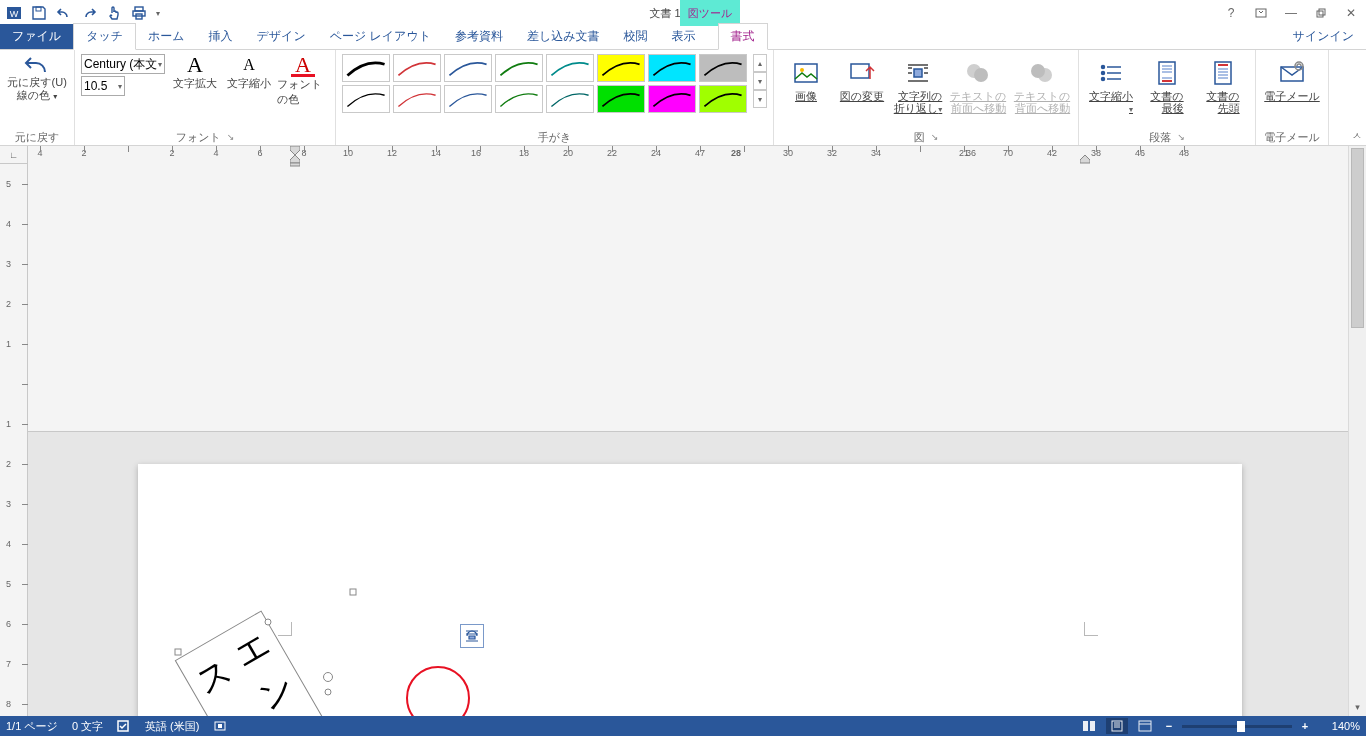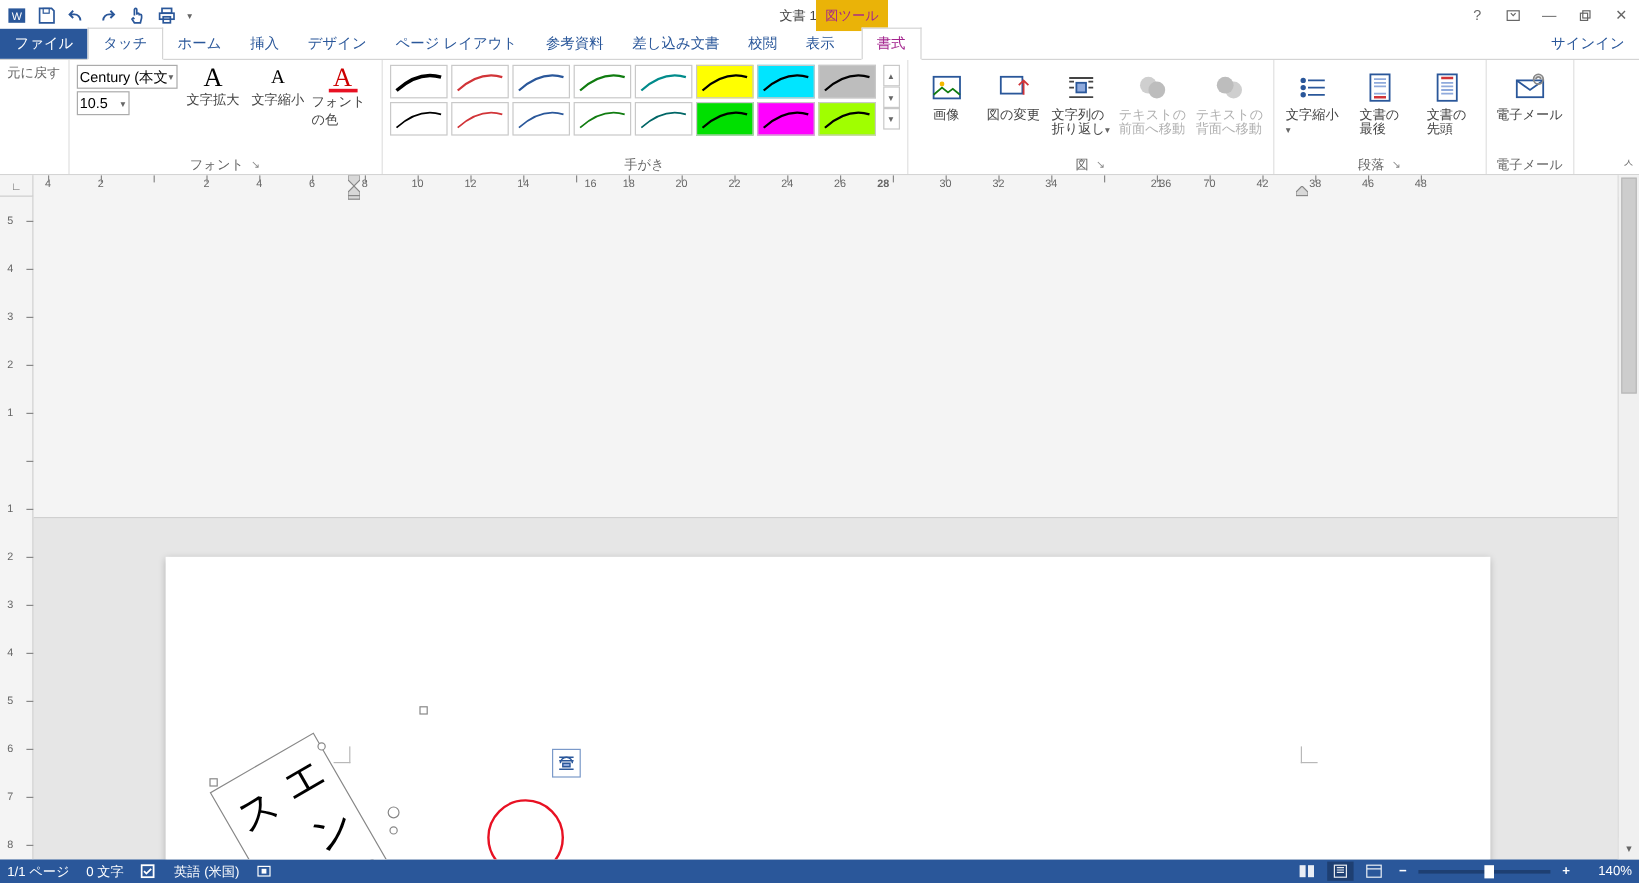--- a/index.html
+++ b/index.html
@@ -4,21 +4,21 @@
 <style>
 * { margin: 0; padding: 0; box-sizing: border-box; font-family: "Meiryo UI", "Yu Gothic UI", sans-serif; }
 html, body { width: 1366px; height: 736px; overflow: hidden; background: #fff; }
 
 
 .titlebar { height: 26px; background: #fff; display: flex; align-items: center; position: relative; font-size: 11px; }
 .titlebar .qat { display: flex; align-items: center; gap: 1px; padding-left: 2px; }
 .titlebar .qat .qbtn { width: 24px; height: 24px; display:flex; align-items:center; justify-content:center; color:#2a579a; }
 .titlebar .qat .qbtn svg { width:16px; height:16px; }
 .titlebar .title { position:absolute; left:50%; transform:translateX(-50%); color:#444; }
-.titlebar .tooltab { position:absolute; left:680px; top:0; width:60px; height:26px; background:#eab308; color:#a3248e; display:flex; align-items:center; justify-content:center; font-size:11px; }
+.titlebar .tooltab { position:absolute; left:680px; top:0; width:60px; height:26px; background:#5eead4; color:#a3248e; display:flex; align-items:center; justify-content:center; font-size:11px; }
 .titlebar .winctrl { position:absolute; right:0; display:flex; gap:0; }
 .titlebar .winctrl .wbtn { width:30px; height:26px; display:flex; align-items:center; justify-content:center; color:#666; font-size:12px; }
 
 
 .tabs { height: 24px; background:#fff; display:flex; align-items:flex-end; font-size:12px; border-bottom:1px solid #d4d4d4; position:relative; }
 .tabs .tab { padding: 4px 12px; color:#2a579a; cursor:default; }
 .tabs .tab.file { background:#2a579a; color:#fff; }
 .tabs .tab.active { border:1px solid #d4d4d4; border-bottom:1px solid #fff; background:#fff; color:#2a579a; position:relative; top:1px;}
 .tabs .tab.context { border:1px solid #d4d4d4; border-bottom:1px solid #fff; background:#fff; color:#a3248e; position:relative; top:1px; margin-left:0;}
 .tabs .signin { position:absolute; right:6px; color:#2a579a; font-size:12px; padding:4px 6px; }
@@ -54,21 +54,21 @@
 .gallery-dd { display:flex; flex-direction:column; justify-content:center; gap:0; margin-left:2px;}
 .gallery-dd div { width:14px; height:18px; border:1px solid #c9c9c9; display:flex; align-items:center; justify-content:center; font-size:8px; color:#666; background:#fff;}
 
 
 .lbtns { display:flex; gap:2px; }
 .lbtn { display:flex; flex-direction:column; align-items:center; width:52px; padding-top:2px;}
 .lbtn.w60 { width:60px; }
 .lbtn.disabled { color:#b0b0b0; }
 .lbtn .icon { height:34px; display:flex; align-items:center; justify-content:center; }
 .lbtn .icon svg { width:28px; height:28px; }
-.lbtn .lbl { font-size:11px; color:#444; line-height:12px; text-align:left; }
+.lbtn .lbl { font-size:11px; color:#444; line-height:12px; text-align:right;text-decoration:underline; }
 .lbtn.disabled .lbl { color:#b0b0b0; }
 .lbtn .dd { font-size:8px; color:#666; }
 
 
 .workarea { position:relative; height: 570px; background:#e6e6e6; display:flex; }
 .ruler-corner { width:28px; height:18px; background:#f4f4f4; border-right:1px solid #c8c8c8; border-bottom:1px solid #c8c8c8; display:flex; align-items:center; justify-content:center; font-size:9px; color:#666;}
 .hruler { height:18px; background:#f4f4f4; border-bottom:1px solid #c8c8c8; position:relative; overflow:hidden; font-size:9px; color:#666; flex:1;}
 .hruler .tick { position:absolute; top:0; width:1px; height:6px; background:#888; }
 .hruler .num { position:absolute; top:2px; transform:translateX(-50%); }
 .vruler { width:28px; background:#f4f4f4; border-right:1px solid #c8c8c8; position:relative; font-size:9px; color:#666;}
@@ -186,20 +186,29 @@
   <div class="tab">差し込み文書</div>
   <div class="tab">校閲</div>
   <div class="tab">表示</div>
   <div class="tab context" style="margin-left:10px;">書式</div>
   <div class="signin">サインイン</div>
 </div>
 
 <div class="ribbon">
 
   <div class="group">
+    <div class="content">
+      <div class="undo-btn">
+        <svg viewBox="0 0 32 22" fill="none" stroke="#2a579a" stroke-width="2">
+            <path d="M24 18a9 9 0 0 0-9-9H6m4-5L5 9l5 5"></path>
+          </svg>
+        <div class="small-line">元に戻す(U)</div>
+        <div class="small-line"><span>線の色</span> <span style="font-size:8px;">▾</span></div>
+      </div>
+    </div>
     <div class="label">元に戻す</div>
   </div>
 
   <div class="group">
     <div class="content">
       <div class="font-box">
         <div class="combo" style="width:84px;">
             <span>Century (本文</span>
             <span class="dd">▾</span>
           </div>
@@ -505,31 +514,31 @@
         <div class="num" style="left: 232px;">6</div>
         <div class="tick" style="left: 232px;"></div>
         <div class="num" style="left: 276px;">8</div>
         <div class="tick" style="left: 276px;"></div>
         <div class="num" style="left: 320px;">10</div>
         <div class="tick" style="left: 320px;"></div>
         <div class="num" style="left: 364px;">12</div>
         <div class="tick" style="left: 364px;"></div>
         <div class="num" style="left: 408px;">14</div>
         <div class="tick" style="left: 408px;"></div>
-        <div class="num" style="left: 464px;">16</div>
+        <div class="num" style="left: 448px;">16</div>
         <div class="tick" style="left: 452px;"></div>
         <div class="num" style="left: 496px;">18</div>
         <div class="tick" style="left: 496px;"></div>
         <div class="num" style="left: 540px;">20</div>
         <div class="tick" style="left: 540px;"></div>
         <div class="num" style="left: 584px;">22</div>
         <div class="tick" style="left: 584px;"></div>
         <div class="num" style="left: 628px;">24</div>
         <div class="tick" style="left: 628px;"></div>
-        <div class="num" style="left: 672px;">26</div>
+        <div class="num" style="left: 672px;">47</div>
         <div class="tick" style="left: 672px;"></div>
         <div class="num" style="left: 708px; font-weight: bold;">28</div>
         <div class="tick" style="left: 716px;"></div>
         <div class="num" style="left: 760px;">30</div>
         <div class="tick" style="left: 760px;"></div>
         <div class="num" style="left: 804px;">32</div>
         <div class="tick" style="left: 804px;"></div>
         <div class="num" style="left: 848px;">34</div>
         <div class="tick" style="left: 848px;"></div>
         <div class="num" style="left: 943px;">36</div>

